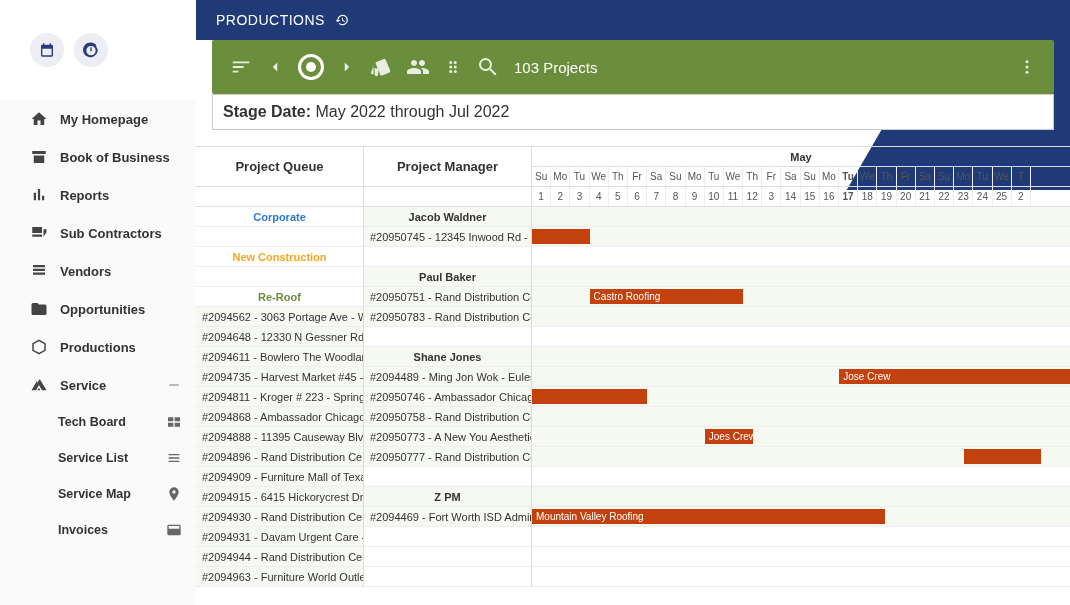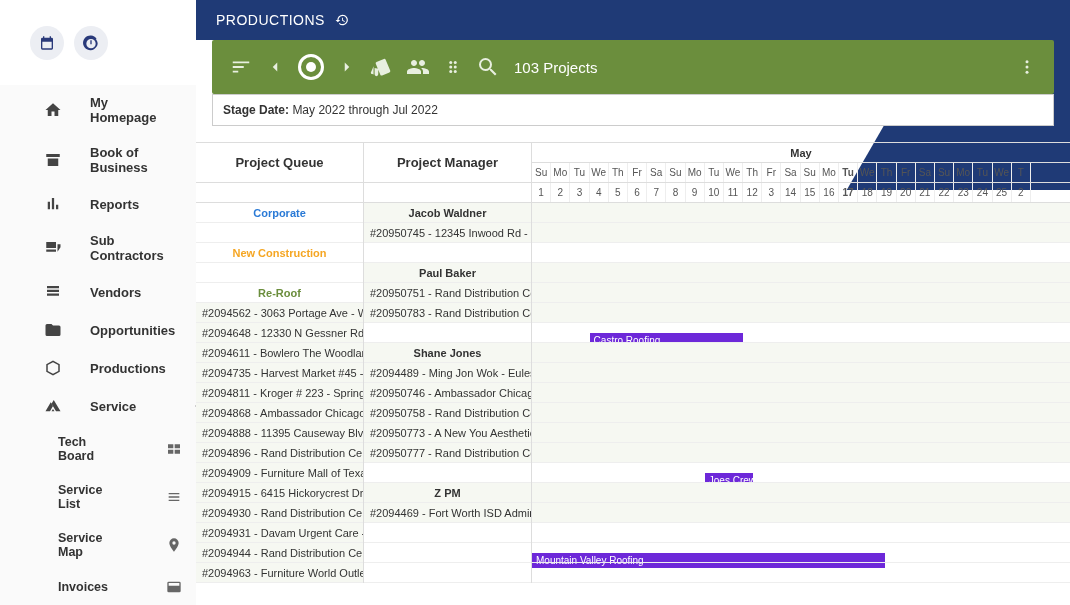--- a/index.html
+++ b/index.html
@@ -2,33 +2,33 @@
 <html><head>
 <meta charset="utf-8">
 <style>
 * { box-sizing: border-box; margin: 0; padding: 0; }
 body { font-family: -apple-system, BlinkMacSystemFont, "Segoe UI", Arial, sans-serif; font-size: 12px; color: #333; background: #fff; width: 1070px; height: 605px; overflow: hidden; }
 .app { display: flex; height: 100%; }
 .sidebar { width: 196px; background: #fafafa; display: flex; flex-direction: column; }
 .side-icons { height: 100px; background: #fff; display: flex; align-items: center; padding-left: 30px; gap: 10px; }
 .icon-circle { width: 34px; height: 34px; border-radius: 50%; background: #eceef3; display: flex; align-items: center; justify-content: center; color: #2a3a7a; cursor: pointer; }
 .nav { list-style: none; }
-.nav li { display: flex; align-items: center; padding: 10px 14px 10px 44px; gap: 28px; cursor: pointer; color: #333; font-weight: 600; font-size: 13px; }
+.nav li { display: flex; align-items: center; padding: 10px 14px 10px 30px; gap: 12px; cursor: pointer; color: #333; font-weight: 600; font-size: 13px; }
 .nav li .spacer { flex: 1; }
 .nav li .mi { font-size: 18px; color: #444; }
 .subnav li { padding-left: 58px; font-weight: 600; font-size: 12.5px; }
 .main { flex: 1; display: flex; flex-direction: column; position: relative; overflow: hidden; }
 .topbar { background: #1f3a76; color: #fff; padding: 12px 20px; display: flex; align-items: center; gap: 10px; font-size: 14px; font-weight: 500; letter-spacing: 0.5px; }
 .diag-wrap { position: relative; }
 .diag { position: absolute; top: 0; right: 0; width: 260px; height: 150px; background: #1f3a76; transform: skewX(-30deg) translateX(80px); z-index: 1; }
 .toolbar { background: #6b8e3d; color: #fff; margin: 0 16px; padding: 14px 18px; display: flex; align-items: center; gap: 14px; font-size: 14px; position: relative; z-index: 2; border-radius: 2px; }
 .tb-btn { color: #e8efe0; cursor: pointer; display:flex; align-items:center; }
 .tb-ring { width: 26px; height: 26px; border: 3px solid #fff; border-radius: 50%; display:flex; align-items:center; justify-content:center; }
 .tb-ring .inner { width:10px; height:10px; border-radius:50%; background:#fff; }
-.stagebar { margin: 0 16px; border: 1px solid #ccc; background:#fff; padding: 8px 10px; font-size: 12px; position: relative; z-index: 2; }
+.stagebar { margin: 0 16px; border: 1px solid #ccc; background:#fff; padding: 8px 10px; font-size: 16px; position: relative; z-index: 2; }
 .content { flex:1; overflow:hidden; padding: 16px 0 0 0; position:relative; z-index:2; }
 .grid { display:flex; border-top:1px solid #ddd; }
 .leftcols { display:flex; }
 .col { border-right:1px solid #ddd; }
 .col-queue { width:168px; }
 .col-pm { width:168px; }
 .hdr { height:40px; display:flex; align-items:center; justify-content:center; font-weight:700; font-size:13px; background:#fff; border-bottom:1px solid #ddd; }
 .subhdr { height:20px; border-bottom:1px solid #ddd; background:#fff; }
 .row { height:20px; display:flex; align-items:center; padding:0 6px; border-bottom:1px solid #eee; font-size:11px; white-space:nowrap; overflow:hidden; text-overflow:ellipsis; }
 .row.center { justify-content:center; }
@@ -38,21 +38,21 @@
 .newcon { color:#f5a623; font-weight:600; }
 .reroof { color:#6b8e3d; font-weight:600; }
 .pmname { font-weight:600; }
 .cal { flex:1; overflow:hidden; }
 .cal-head { height:20px; display:flex; align-items:center; justify-content:center; font-weight:700; font-size:11px; border-bottom:1px solid #ddd; }
 .cal-days { display:flex; height:20px; border-bottom:1px solid #ddd; }
 .cal-nums { display:flex; height:20px; border-bottom:1px solid #ddd; }
 .daycell { flex:0 0 19.2px; text-align:center; font-size:10px; color:#555; border-right:1px solid #eee; line-height:19px; }
 .daycell.today { font-weight:700; }
 .crow { height:20px; border-bottom:1px solid #eee; position:relative; }
-.bar { position:absolute; top:2px; height:15px; background:#6d28d9; color:#fff; font-size:10px; line-height:15px; padding-left:4px; overflow:hidden; white-space:nowrap;margin-top:48px; }
+.bar { position:absolute; top:2px; height:15px; background:#c2410c; color:#fff; font-size:10px; line-height:15px; padding-left:4px; overflow:hidden; white-space:nowrap; }
 .mi { font-family: Arial; display:inline-block; font-style:normal; }
 svg { display:block; }
 </style>
 </head>
 <body>
 
 <div class="app">
   <div class="sidebar">
     <div class="side-icons">
       <div class="icon-circle">

